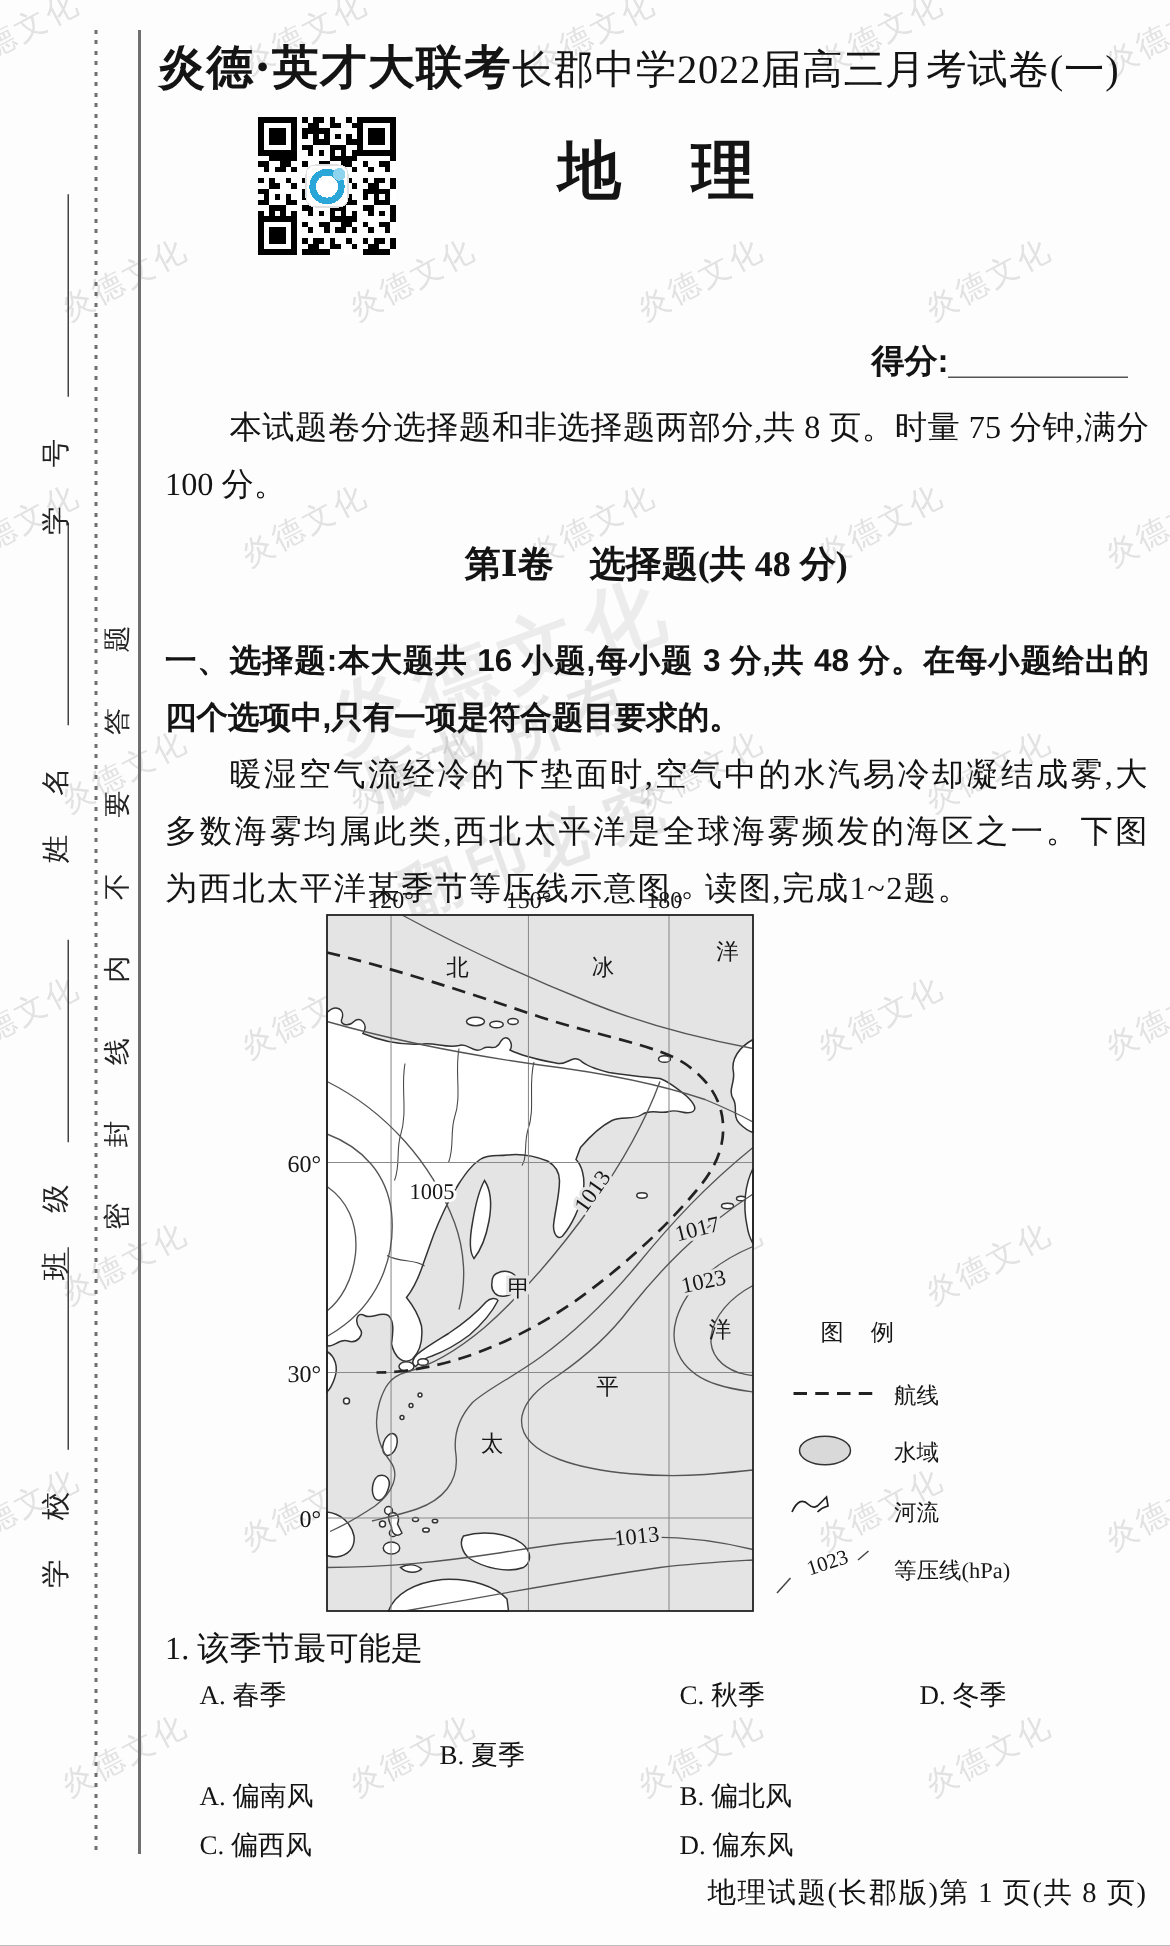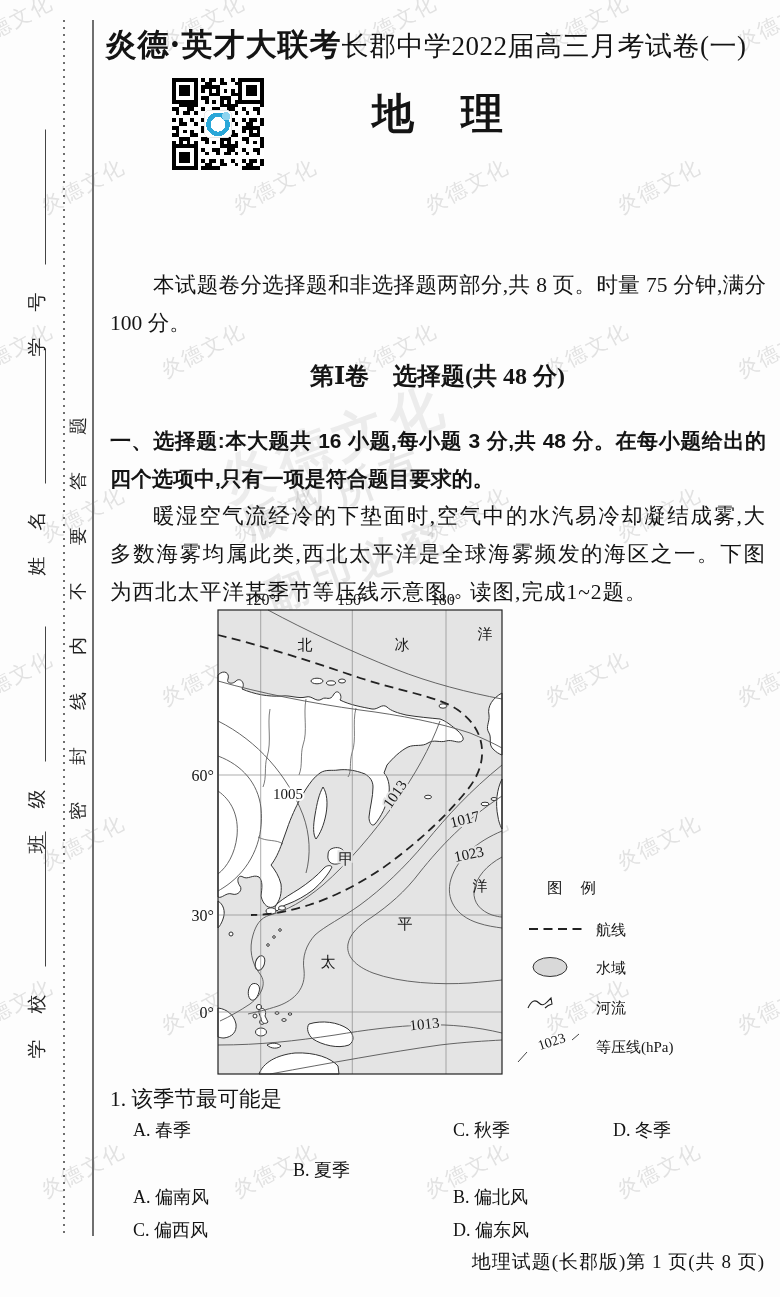--- a/index.html
+++ b/index.html
@@ -312,20 +312,23 @@
         <rect x="1" y="19" width="5" height="5" fill="#fff"></rect>
         <rect x="2" y="20" width="3" height="3" fill="#000"></rect>
         <rect x="8.7" y="8.7" width="7.6" height="7.6" rx="1.6" fill="#fff" stroke="#e0e0e0" stroke-width="0.2"></rect>
         <circle cx="12.5" cy="12.6" r="2.6" fill="none" stroke="#2aa7d8" stroke-width="1.2"></circle>
         <circle cx="14.7" cy="10.4" r="1.15" fill="#8ed4ef"></circle>
       </svg></div>
   <div class="subject">
     <span>地</span>
     <span>理</span>
   </div>
+  <div class="score">
+    <span>得分:</span><span class="blank"></span>
+  </div>
 
   <div class="para indent" style="top:266px;">本试题卷分选择题和非选择题两部分,共 8 页。时量 75 分钟,满分 100 分。</div>
 
   <div class="sec-title">第Ⅰ卷　选择题(共 48 分)</div>
   <div class="para instruction">一、选择题:本大题共 16 小题,每小题 3 分,共 48 分。在每小题给出的四个选项中,只有一项是符合题目要求的。</div>
   <div class="para passage indent">暖湿空气流经冷的下垫面时,空气中的水汽易冷却凝结成雾,大多数海雾均属此类,西北太平洋是全球海雾频发的海区之一。下图为西北太平洋某季节等压线示意图。读图,完成1~2题。</div>
 
   <div class="figure">
     <svg viewBox="0 0 600 492" width="600" height="492">
 

